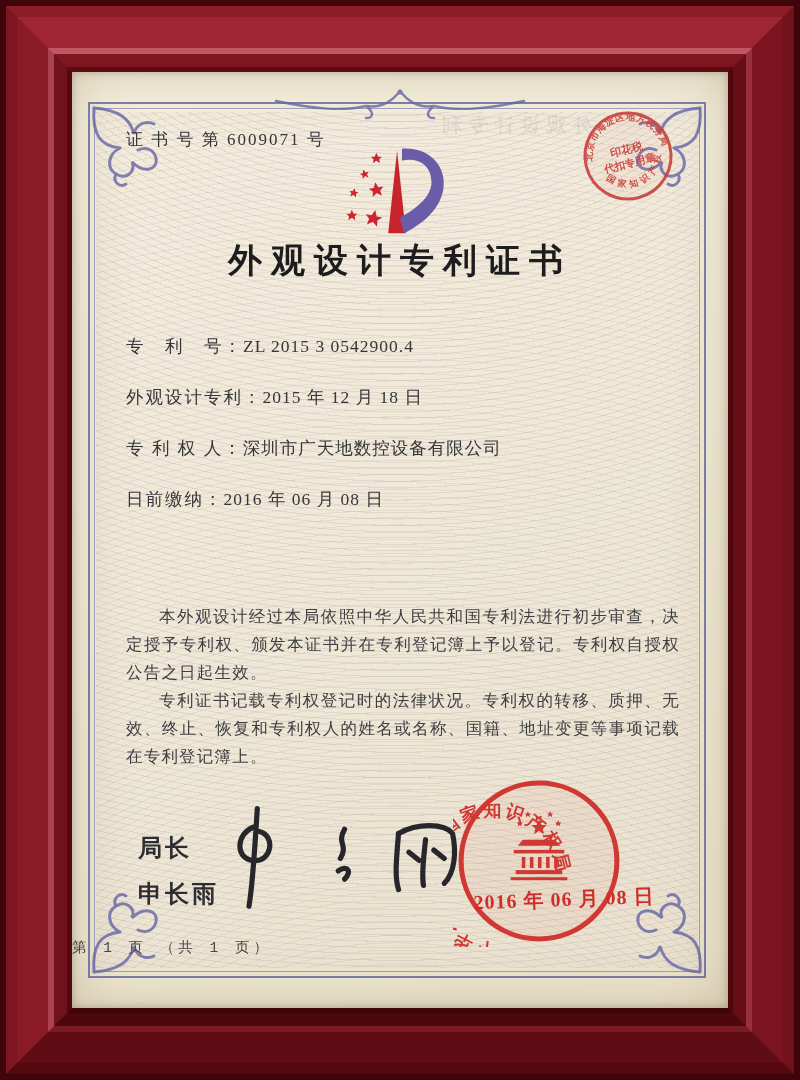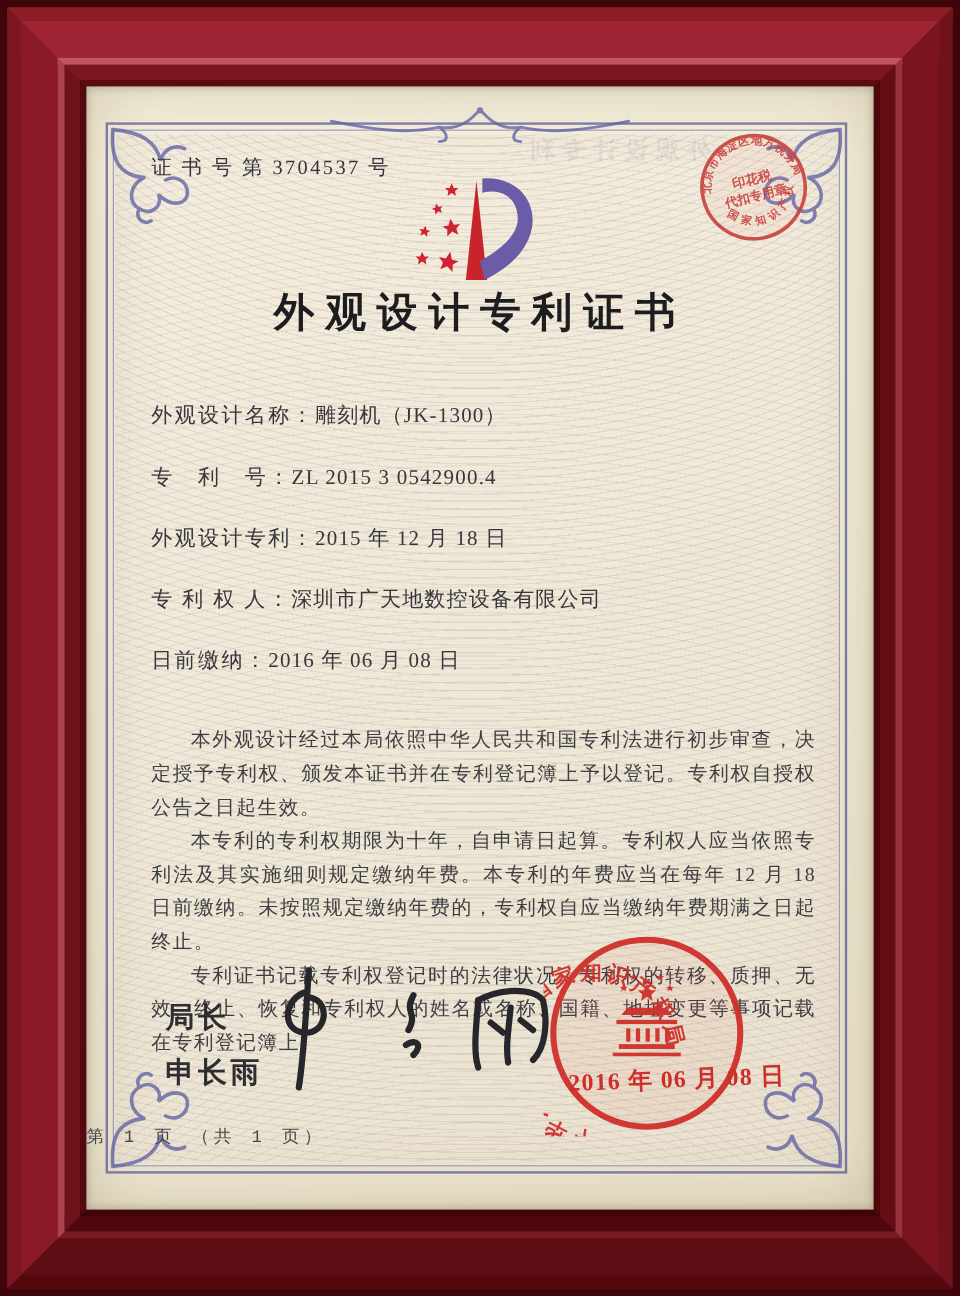--- a/index.html
+++ b/index.html
@@ -96,21 +96,21 @@
         <path d="M130,5 C120,18 108,22 96,20 C104,26 104,32 96,32"></path>
         <path d="M130,5 C140,18 152,22 164,20 C156,26 156,32 164,32"></path>
         <path d="M96,20 C70,26 40,22 6,15"></path>
         <path d="M164,20 C190,26 220,22 254,15"></path>
         <circle cx="130" cy="6" r="2.6" fill="#6565a5" stroke="none"></circle>
       </g>
     </svg>
 
     <div class="ghost">外观设计专利</div>
 
-    <div class="certnum">证 书 号 第 3704537 号</div>
+    <div class="certnum">证 书 号 第 6009071 号</div>
 
     <svg class="stamp" viewBox="0 0 96 96">
       <circle cx="48" cy="48" r="43" fill="rgba(220,90,80,0.05)" stroke="#c84440" stroke-width="3"></circle>
       <defs>
         <path id="taxTop" d="M12,48 A36,36 0 0 1 84,48"></path>
         <path id="taxBot" d="M16,54 A33,33 0 0 0 80,54"></path>
       </defs>
       <text font-size="9.5" fill="#c84440" letter-spacing="0.4" font-weight="bold">
         <textPath href="#taxTop" startOffset="3%">北京市海淀区地方税务局</textPath>
       </text>
@@ -131,39 +131,35 @@
         <use href="#star" transform="translate(33,73) scale(9) rotate(12)"></use>
       </g>
       <polygon points="57,4 66,88 48,88" fill="#c8242c"></polygon>
       <path d="M62,2 C92,0 108,22 104,44 C100,64 84,78 64,88 L60,72 C78,62 92,50 92,36 C92,20 80,10 62,14 Z" fill="#6b5ca8"></path>
     </svg>
 
     <div class="title">外观设计专利证书</div>
 
     <div class="fields">
       <div class="frow">
-        <span class="flabel">外观设计名称：</span><span>雕刻机（JK-1300）</span>
-      </div>
-      <div class="frow">
         <span class="flabel">专　利　号：</span><span>ZL 2015 3 0542900.4</span>
       </div>
       <div class="frow">
         <span class="flabel">外观设计专利：</span><span>2015 年 12 月 18 日</span>
       </div>
       <div class="frow">
         <span class="flabel">专 利 权 人：</span><span>深圳市广天地数控设备有限公司</span>
       </div>
       <div class="frow">
         <span class="flabel">日前缴纳：</span><span>2016 年 06 月 08 日</span>
       </div>
     </div>
 
     <div class="paras">
       <p>本外观设计经过本局依照中华人民共和国专利法进行初步审查，决定授予专利权、颁发本证书并在专利登记簿上予以登记。专利权自授权公告之日起生效。</p>
-      <p>本专利的专利权期限为十年，自申请日起算。专利权人应当依照专利法及其实施细则规定缴纳年费。本专利的年费应当在每年 12 月 18 日前缴纳。未按照规定缴纳年费的，专利权自应当缴纳年费期满之日起终止。</p>
       <p>专利证书记载专利权登记时的法律状况。专利权的转移、质押、无效、终止、恢复和专利权人的姓名或名称、国籍、地址变更等事项记载在专利登记簿上。</p>
     </div>
 
     <div class="signer">
       <div>局长</div>
       <div>申长雨</div>
     </div>
 
     <svg class="sig" width="270" height="125" viewBox="0 0 260 120">
       <g fill="none" stroke="#26262b" stroke-width="5" stroke-linecap="round" stroke-linejoin="round">

